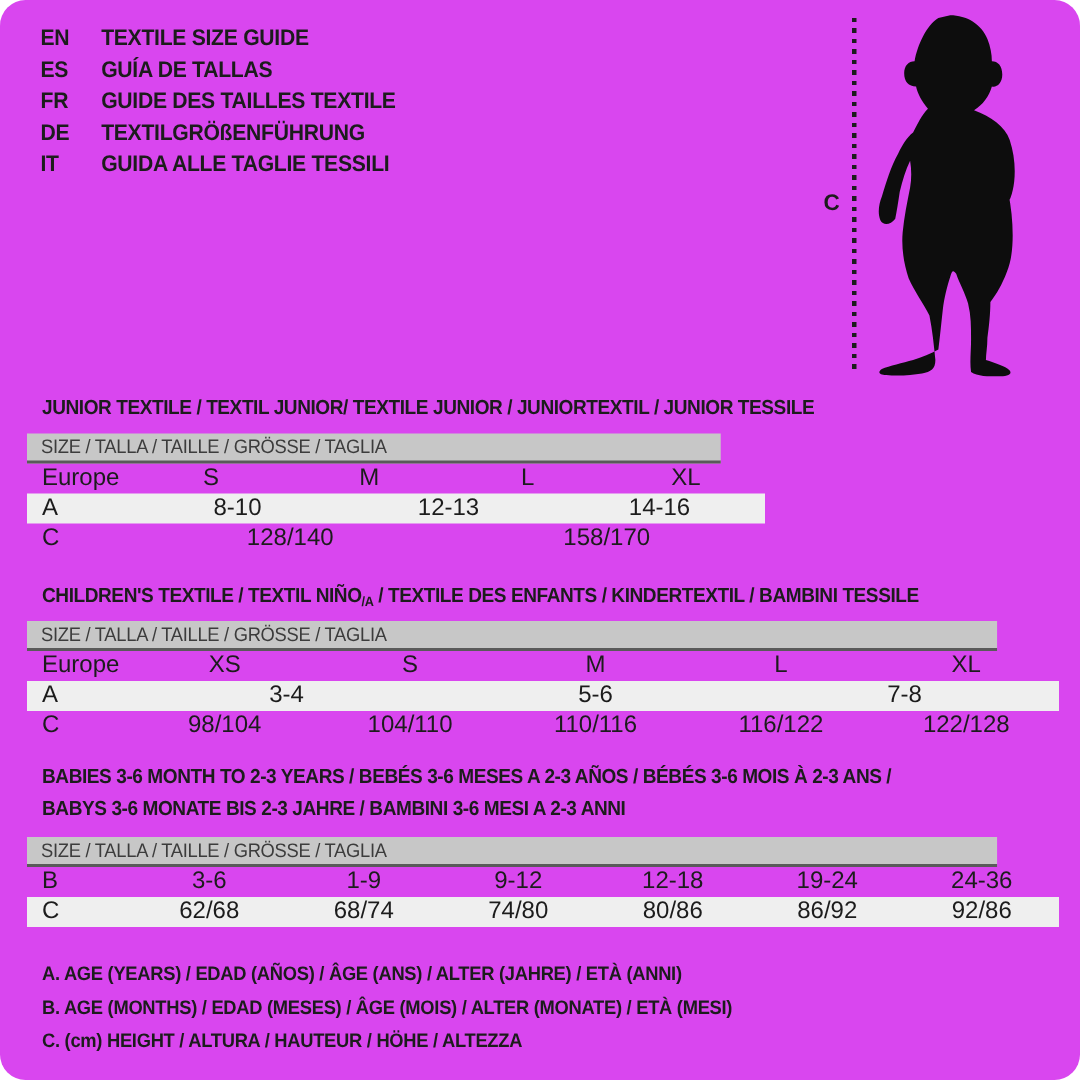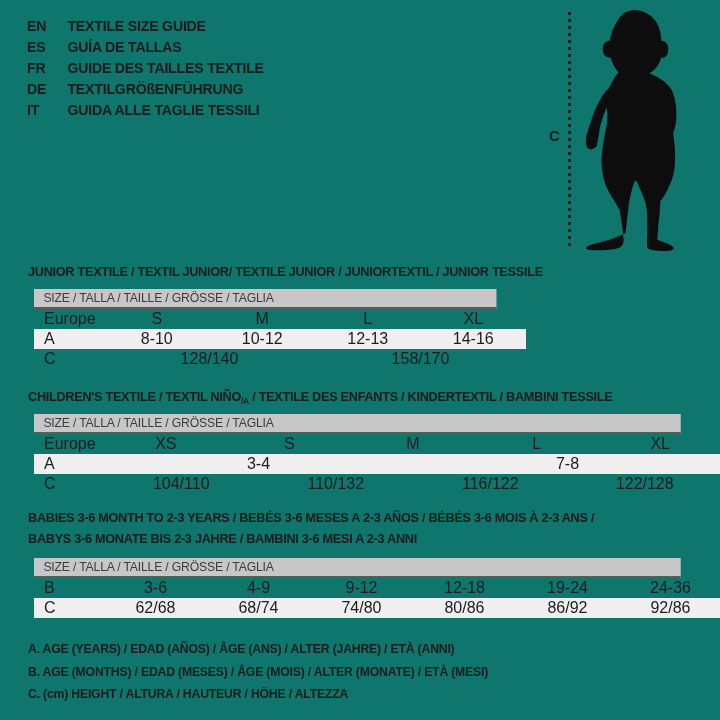--- a/index.html
+++ b/index.html
@@ -1,19 +1,19 @@
 <!DOCTYPE html>
 <html><head>
 <meta charset="utf-8">
 <style>
   * { margin:0; padding:0; box-sizing:border-box; }
   html,body { background:#ffffff; }
   .canvas {
-    position:relative; width:720px; height:720px; background:#0f766e;
-    font-family:"Liberation Sans", sans-serif; color:#1c1c1c; overflow:hidden;
+    position:relative; width:720px; height:720px; background:#d946ef;
+    font-family:"Liberation Sans", sans-serif; color:#1c1c1c; overflow:hidden;border-radius:17px;
   }
   .condensed { transform:scaleX(0.94); transform-origin:left top; white-space:nowrap; }
 
   
   .lang { position:absolute; left:27px; top:15px; }
   .lang-row { display:flex; font-weight:bold; font-size:15px; line-height:21px; letter-spacing:-0.2px; }
   .lang-code { width:43px; }
 
   
   .marker-line {
@@ -24,21 +24,21 @@
   .toddler { position:absolute; left:578px; top:8px; }
 
   
   .section-title { position:absolute; left:28px; font-weight:bold; font-size:13.5px; letter-spacing:-0.3px; line-height:21px; }
   #junior-title   { top:261px; }
   #children-title { top:386px; }
   #babies-title   { top:507px; }
   .sub-a { font-size:9px; vertical-align:-3px; }
 
   
-  .size-table { position:absolute; left:34px; }
+  .size-table { position:absolute; left:18px; }
   #junior-table   { top:289px; width:492px; }
   #children-table { top:414px; width:688px; }
   #babies-table   { top:558px; width:688px; }
   .size-bar {
     height:20px; line-height:17px; background:#c7c7c7; border-bottom:2px solid #5a5a5a;
     color:#3c3c3c; font-size:13px; padding-left:10px; letter-spacing:-0.2px;
   }
   .t-row { display:flex; height:20px; line-height:20px; font-size:16px; }
   .t-row.shaded { background:#efefef; }
   .t-label { width:70px; padding-left:10px; }
@@ -135,21 +135,20 @@
     <div class="t-row">
       <span class="t-label">Europe</span>
       <span class="t-cell">S</span>
       <span class="t-cell">M</span>
       <span class="t-cell">L</span>
       <span class="t-cell">XL</span>
     </div>
     <div class="t-row shaded">
       <span class="t-label">A</span>
       <span class="t-cell">8-10</span>
-      <span class="t-cell">10-12</span>
       <span class="t-cell">12-13</span>
       <span class="t-cell">14-16</span>
     </div>
     <div class="t-row">
       <span class="t-label">C</span>
       <span class="t-cell">128/140</span>
       <span class="t-cell">158/170</span>
     </div>
   </div>
 
@@ -162,41 +161,43 @@
       <span class="t-label">Europe</span>
       <span class="t-cell">XS</span>
       <span class="t-cell">S</span>
       <span class="t-cell">M</span>
       <span class="t-cell">L</span>
       <span class="t-cell">XL</span>
     </div>
     <div class="t-row shaded">
       <span class="t-label">A</span>
       <span class="t-cell">3-4</span>
+      <span class="t-cell">5-6</span>
       <span class="t-cell">7-8</span>
     </div>
     <div class="t-row">
       <span class="t-label">C</span>
+      <span class="t-cell">98/104</span>
       <span class="t-cell">104/110</span>
-      <span class="t-cell">110/132</span>
+      <span class="t-cell">110/116</span>
       <span class="t-cell">116/122</span>
       <span class="t-cell">122/128</span>
     </div>
   </div>
 
   <div class="section-title condensed" id="babies-title">
     <div>BABIES 3-6 MONTH TO 2-3 YEARS / BEBÉS 3-6 MESES A 2-3 AÑOS / BÉBÉS 3-6 MOIS À 2-3 ANS /</div>
     <div>BABYS 3-6 MONATE BIS 2-3 JAHRE / BAMBINI 3-6 MESI A 2-3 ANNI</div>
   </div>
   <div class="size-table" id="babies-table">
     <div class="size-bar condensed">SIZE / TALLA / TAILLE / GRÖSSE / TAGLIA</div>
     <div class="t-row">
       <span class="t-label">B</span>
       <span class="t-cell">3-6</span>
-      <span class="t-cell">4-9</span>
+      <span class="t-cell">1-9</span>
       <span class="t-cell">9-12</span>
       <span class="t-cell">12-18</span>
       <span class="t-cell">19-24</span>
       <span class="t-cell">24-36</span>
     </div>
     <div class="t-row shaded">
       <span class="t-label">C</span>
       <span class="t-cell">62/68</span>
       <span class="t-cell">68/74</span>
       <span class="t-cell">74/80</span>

